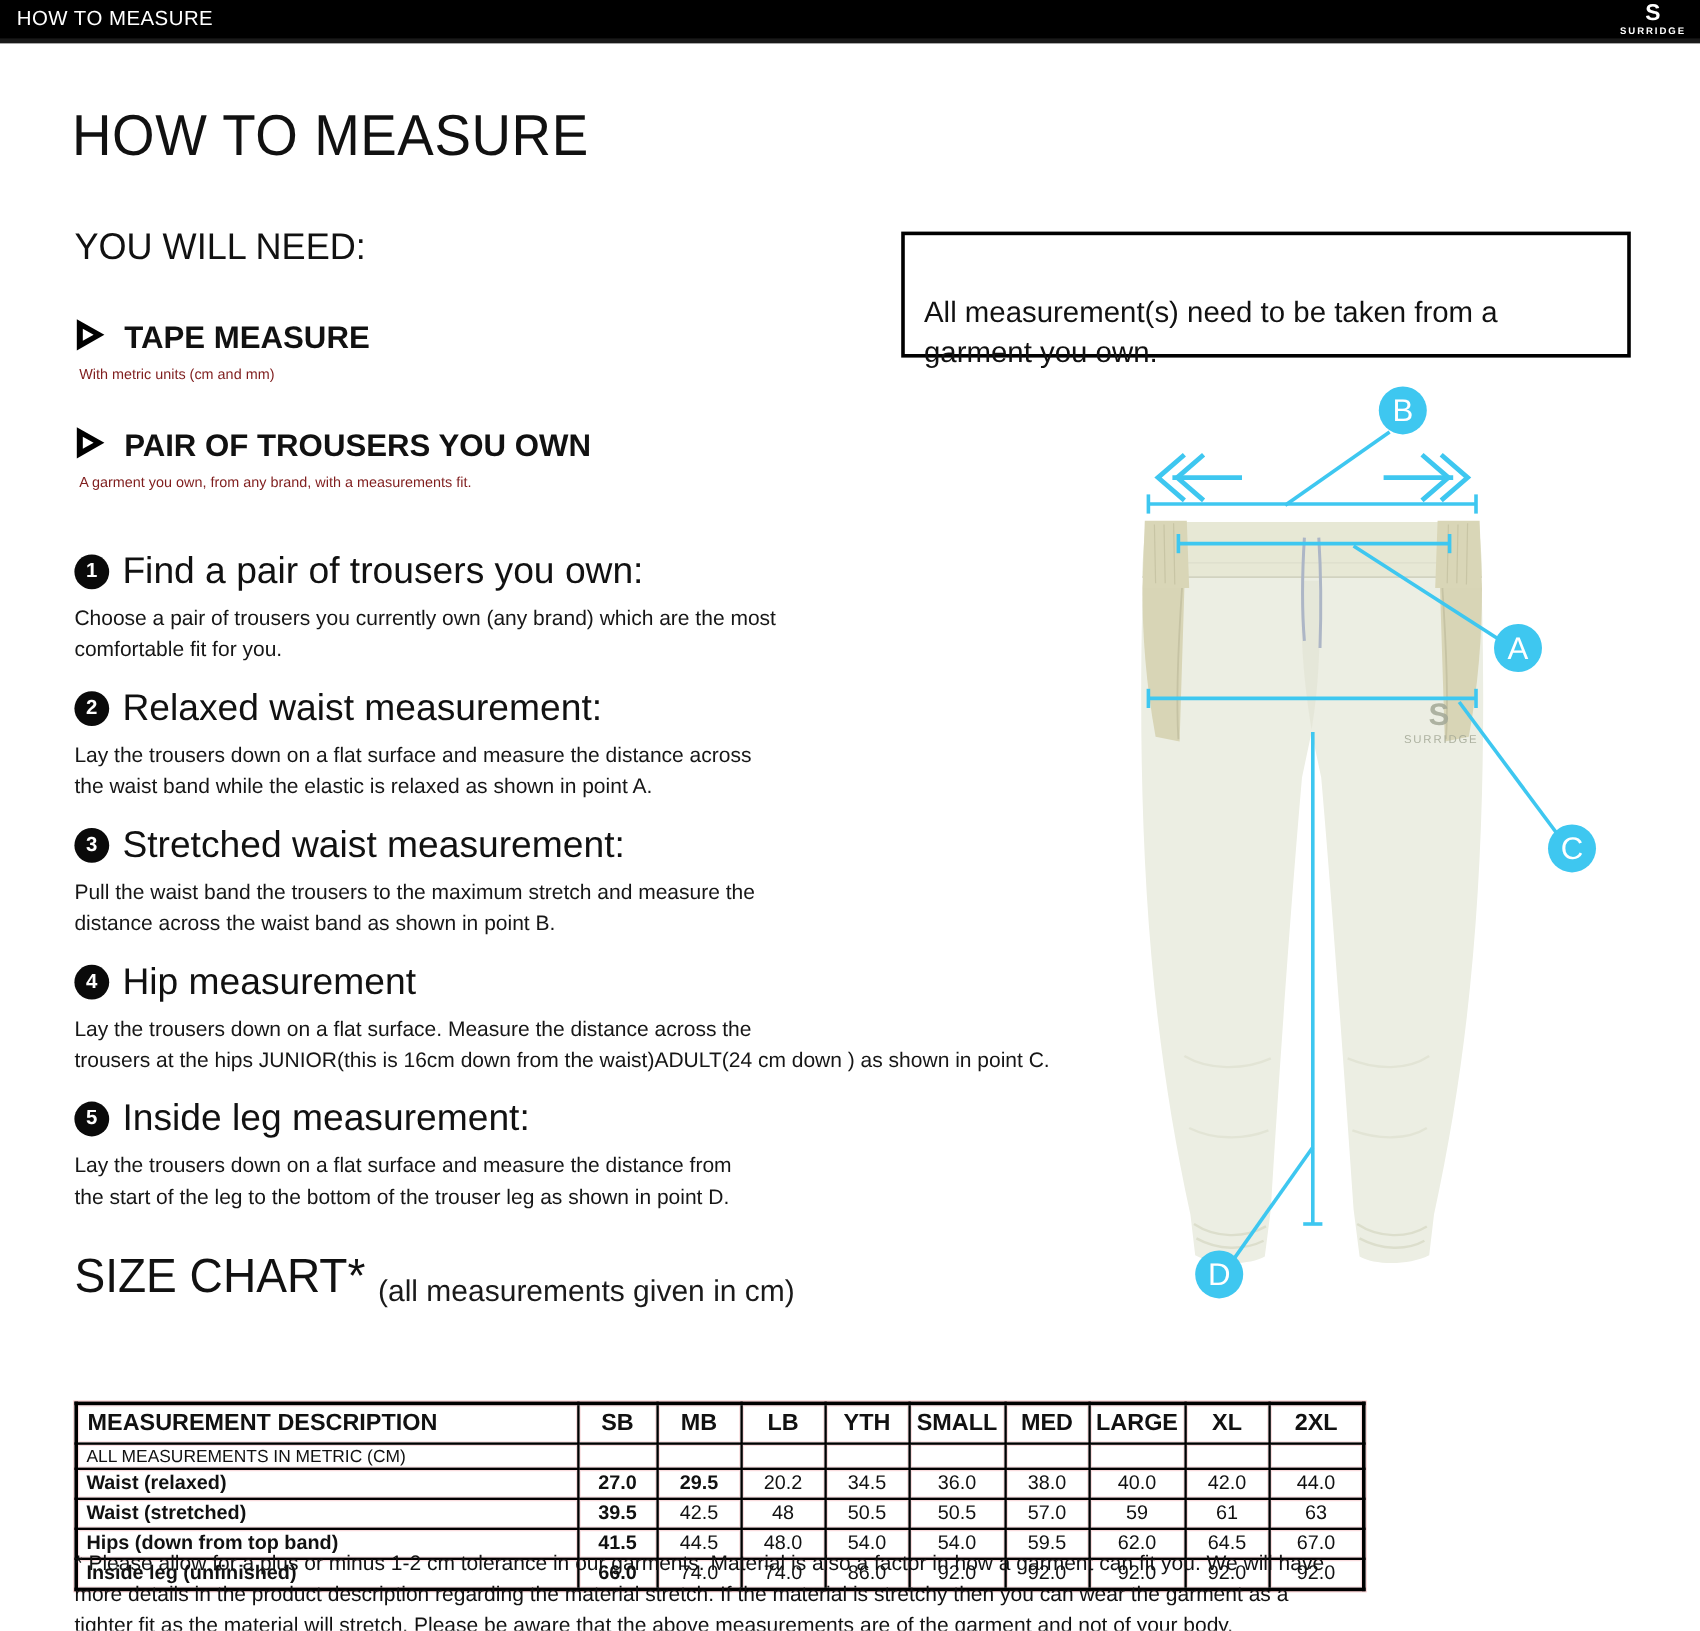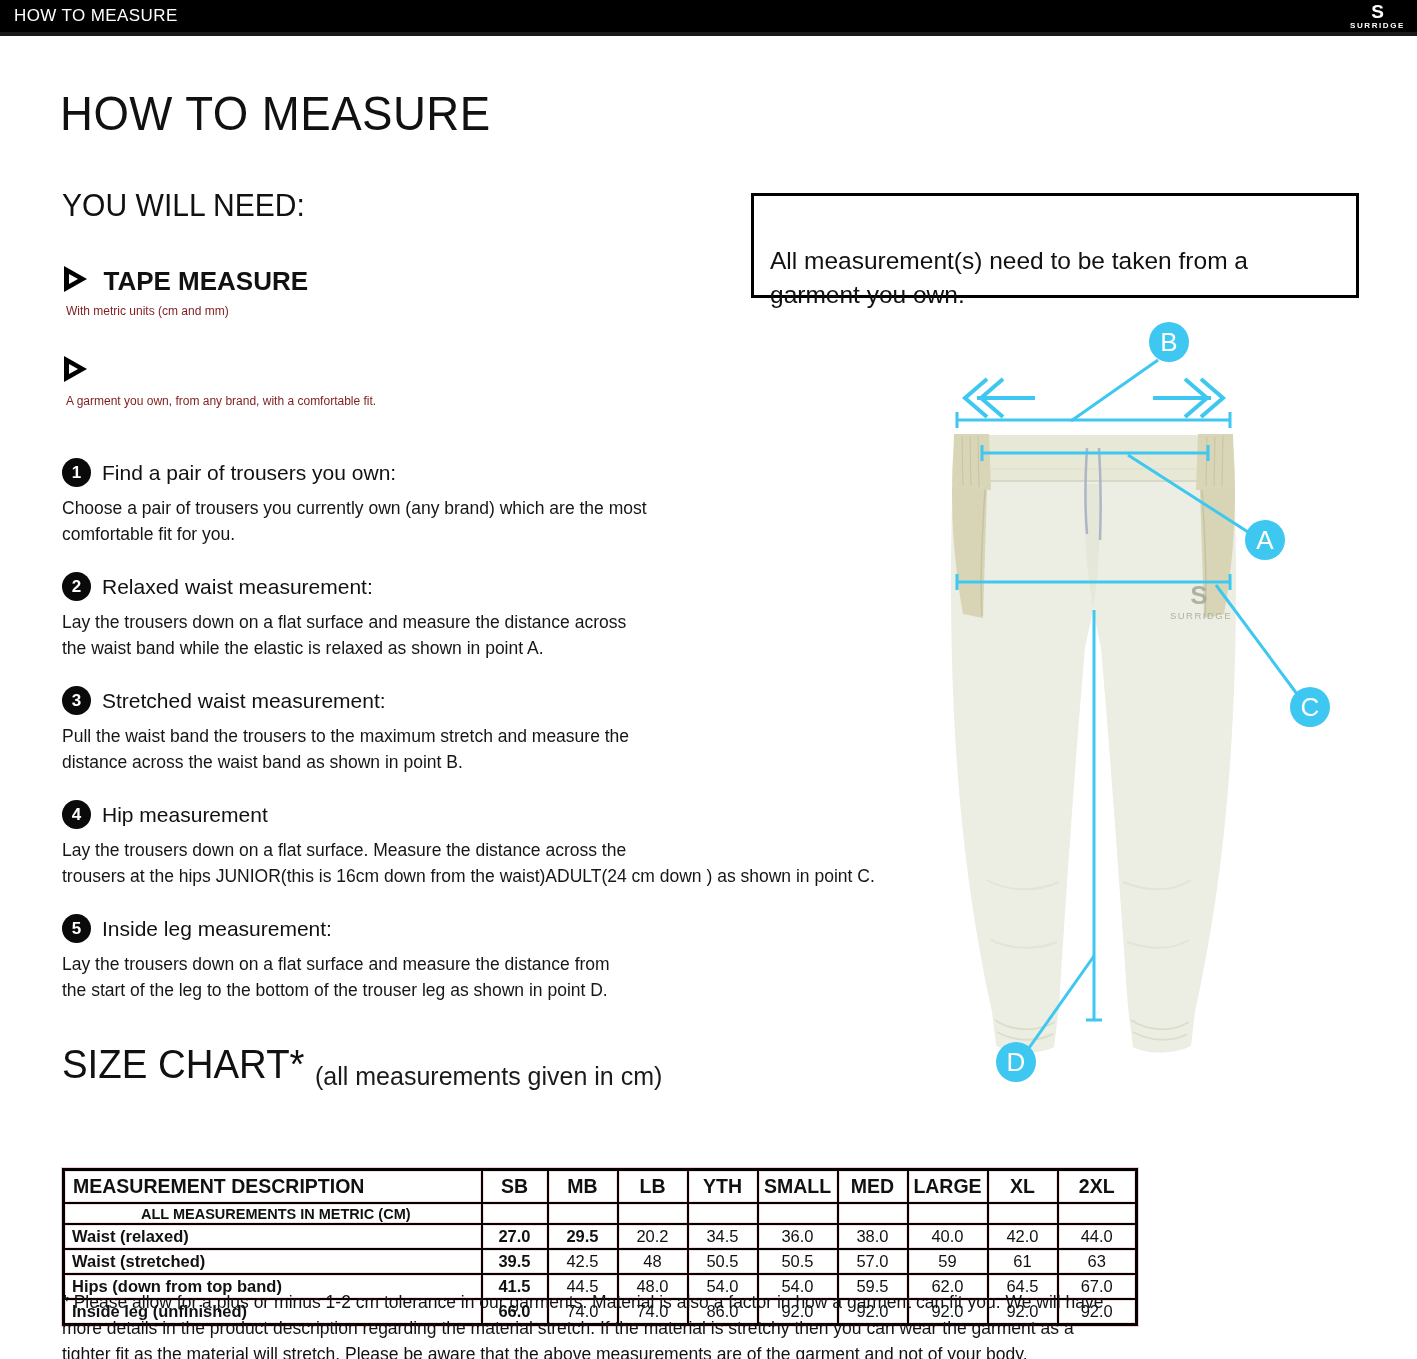--- a/index.html
+++ b/index.html
@@ -19,37 +19,37 @@
                transform:scaleX(.95);transform-origin:0 0;}
   h2.need{left:62px;top:188px;margin:0;font-size:31px;font-weight:400;transform:scaleX(.97);transform-origin:0 0;}
 
   .need-item-label{font-size:26px;font-weight:700;}
   .need-item-desc{font-size:12px;color:#7f1d1d;}
   .tri{display:inline-block;vertical-align:-4px;margin-right:10px;}
 
   .step-head{display:flex;align-items:center;gap:11px;}
   .badge{width:29px;height:29px;border-radius:50%;background:#0a0a0a;color:#fff;
          display:flex;align-items:center;justify-content:center;font-size:17px;font-weight:700;flex:0 0 29px;}
-  .step-title{font-size:21px;font-weight:400;}
+  .step-title{font-size:31px;font-weight:400;}
   .step-body{font-size:17.5px;line-height:25.5px;color:#161616;white-space:pre-line;width:860px;}
 
   .notice{left:751px;top:193px;width:570px;height:71px;border:3px solid #000;
           padding:14px 16px;font-size:24.5px;line-height:34px;white-space:pre-line;}
 
   h2.sizechart-h{left:62px;top:1042px;margin:0;font-size:40px;font-weight:400;transform:scaleX(.96);transform-origin:0 0;}
   .sizechart-sub{left:315px;top:1062px;font-size:25px;color:#1a1a1a;}
 
   table.sc{left:62px;top:1168px;border-collapse:collapse;table-layout:fixed;
            border:3px solid #000;box-shadow:0 0 0 1px #f6cdd0;}
   table.sc th,table.sc td{border:2px solid #000;box-shadow:inset 0 0 0 1px #f9dcde;
            overflow:hidden;white-space:nowrap;}
   table.sc th{height:29px;font-size:19.5px;font-weight:700;text-align:center;}
   table.sc th.desc{text-align:left;padding-left:8px;}
   table.sc td{height:21px;font-size:16.5px;text-align:center;}
-  table.sc td.metric{font-size:14.5px;font-weight:700;text-align:center;padding-left:7px;height:17px;}
+  table.sc td.metric{font-size:14.5px;font-weight:400;text-align:left;padding-left:7px;height:17px;}
   table.sc td.lbl{font-weight:700;text-align:left;padding-left:7px;font-size:16.5px;}
   table.sc td.b{font-weight:700;}
 
   .footnote{left:62px;top:1290px;width:1075px;font-size:17.5px;line-height:25.8px;color:#121212;white-space:pre-line;}
 </style>
 </head>
 <body>
 
 <div class="abs topbar">
   <span class="topbar-title">HOW TO MEASURE</span>
@@ -74,21 +74,22 @@
   <div class="need-item-desc" style="margin:6px 0 0 4px;">With metric units (cm and mm)</div>
 </div>
 
 <div class="abs" style="left:62px;top:354px;">
   <span class="tri">
     <svg width="27" height="30" viewBox="0 0 27 30">
         <path d="M2,2 L25,15 L2,28 Z" fill="#000"></path>
         <path d="M7,10 L16,15 L7,20 Z" fill="#fff"></path>
       </svg>
   </span>
-  <div class="need-item-desc" style="margin:6px 0 0 4px;">A garment you own, from any brand, with a comfortable fit.</div>
+  <span class="need-item-label">PAIR OF TROUSERS YOU OWN</span>
+  <div class="need-item-desc" style="margin:6px 0 0 4px;">A garment you own, from any brand, with a measurements fit.</div>
 </div>
 
 <div class="abs" style="left:62px;top:458px;">
   <div class="step-head">
     <span class="badge">1</span>
     <span class="step-title">Find a pair of trousers you own:</span>
   </div>
   <div class="step-body" style="margin-top:9px;">Choose a pair of trousers you currently own (any brand) which are the most
 comfortable fit for you.</div>
 </div>

